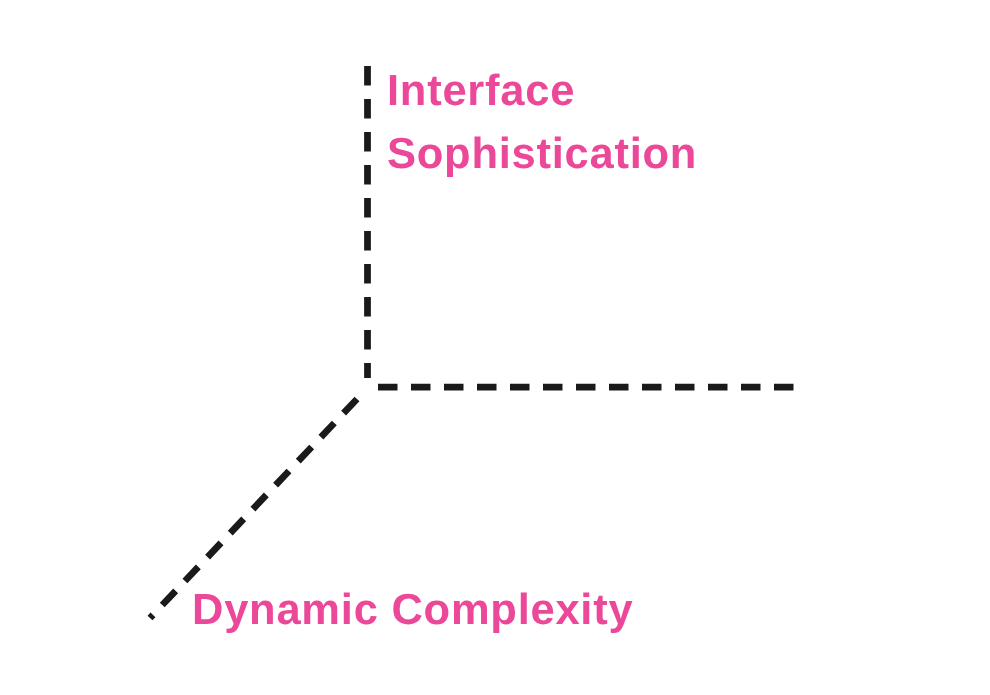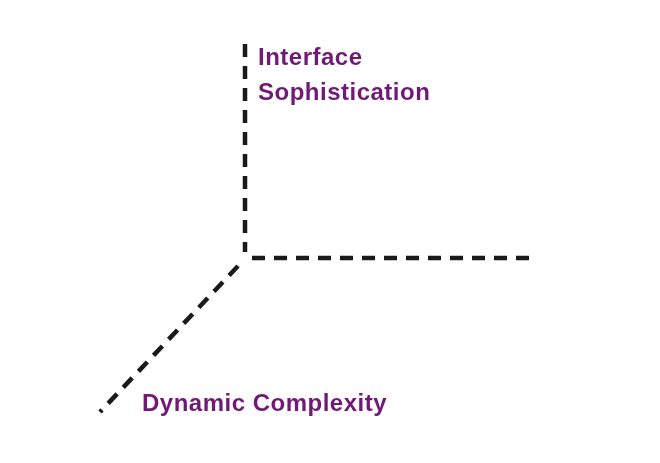--- a/index.html
+++ b/index.html
@@ -22,37 +22,37 @@
   }
   .axes-svg {
     position: absolute;
     left: 0;
     top: 0;
     width: 660px;
     height: 463px;
   }
   .axis-label {
     position: absolute;
-    color: #701a75;
+    color: #ec4899;
     font-weight: 700;
-    font-size: 24px;
+    font-size: 29px;
     letter-spacing: 0.5px;
     white-space: pre-line;
     line-height: 1.45;
   }
   .label-vertical {
     left: 258px;
     top: 40px;
   }
   .label-horizontal {
     left: 263px;
     top: 270px;
   }
   .label-diagonal {
-    left: 142px;
+    left: 128px;
     top: 386px;
   }
 </style>
 </head>
 <body>
 
 <div class="diagram">
 
   <svg class="axes-svg" viewBox="0 0 660 463" xmlns="http://www.w3.org/2000/svg" aria-hidden="true">
 

